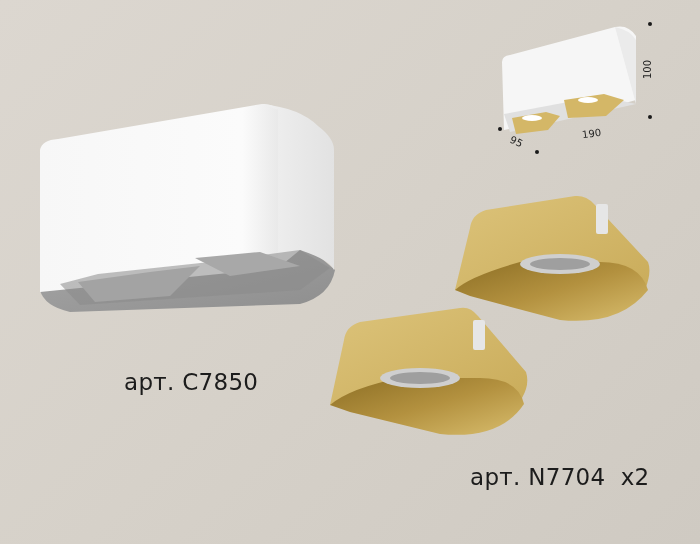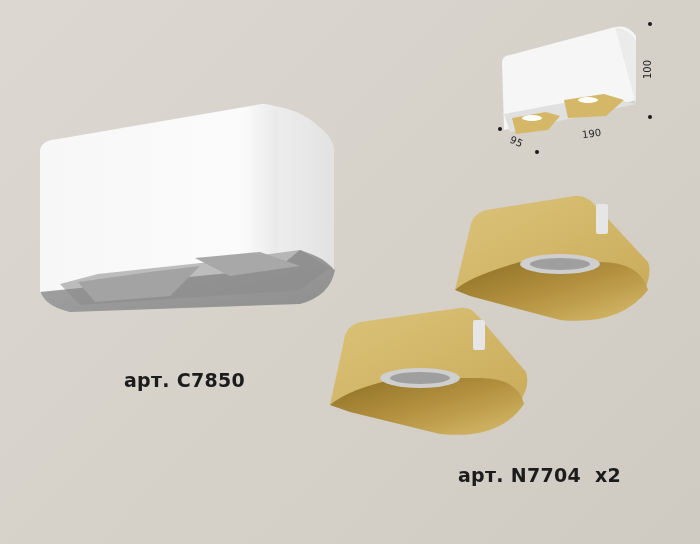--- a/index.html
+++ b/index.html
@@ -4,21 +4,21 @@
 <style>
   html, body { margin:0; padding:0; }
   body {
     width:700px; height:544px; overflow:hidden; position:relative;
     background: linear-gradient(135deg, #dcd7d0 0%, #d6d1c9 50%, #cfcac2 100%);
     font-family: "DejaVu Sans", "Liberation Sans", sans-serif;
   }
   .abs { position:absolute; }
   svg { position:absolute; overflow:visible; }
   .label {
-    position:absolute; font-weight:bold; color:#1c1c1c; font-size:19px;
+    position:absolute; font-weight:normal; color:#1c1c1c; font-size:23px;
     letter-spacing:0.3px; white-space:pre;
   }
   .dim { position:absolute; font-size:10px; color:#222; }
   .dot { position:absolute; width:4px; height:4px; border-radius:50%; background:#1a1a1a; }
 </style>
 </head>
 <body>
 
 <div class="abs" style="left:0;top:0;width:700px;height:544px;">
   <svg width="700" height="544" viewBox="0 0 700 544" style="left:0;top:0;">
@@ -91,13 +91,13 @@
 <div class="dot" style="left:648px;top:22px;"></div>
 <div class="dot" style="left:648px;top:115px;"></div>
 <div class="dot" style="left:498px;top:127px;"></div>
 <div class="dot" style="left:535px;top:150px;"></div>
 
 <div class="dim" style="left:638px;top:64px;transform:rotate(-90deg);">100</div>
 <div class="dim" style="left:582px;top:128px;transform:rotate(-8deg);">190</div>
 <div class="dim" style="left:510px;top:136px;transform:rotate(25deg);">95</div>
 
 <div class="label" style="left:124px;top:369px;">арт. C7850</div>
-<div class="label" style="left:458px;top:464px;">арт. N7704  x2</div>
+<div class="label" style="left:470px;top:464px;">арт. N7704  x2</div>
 
 </body></html>

